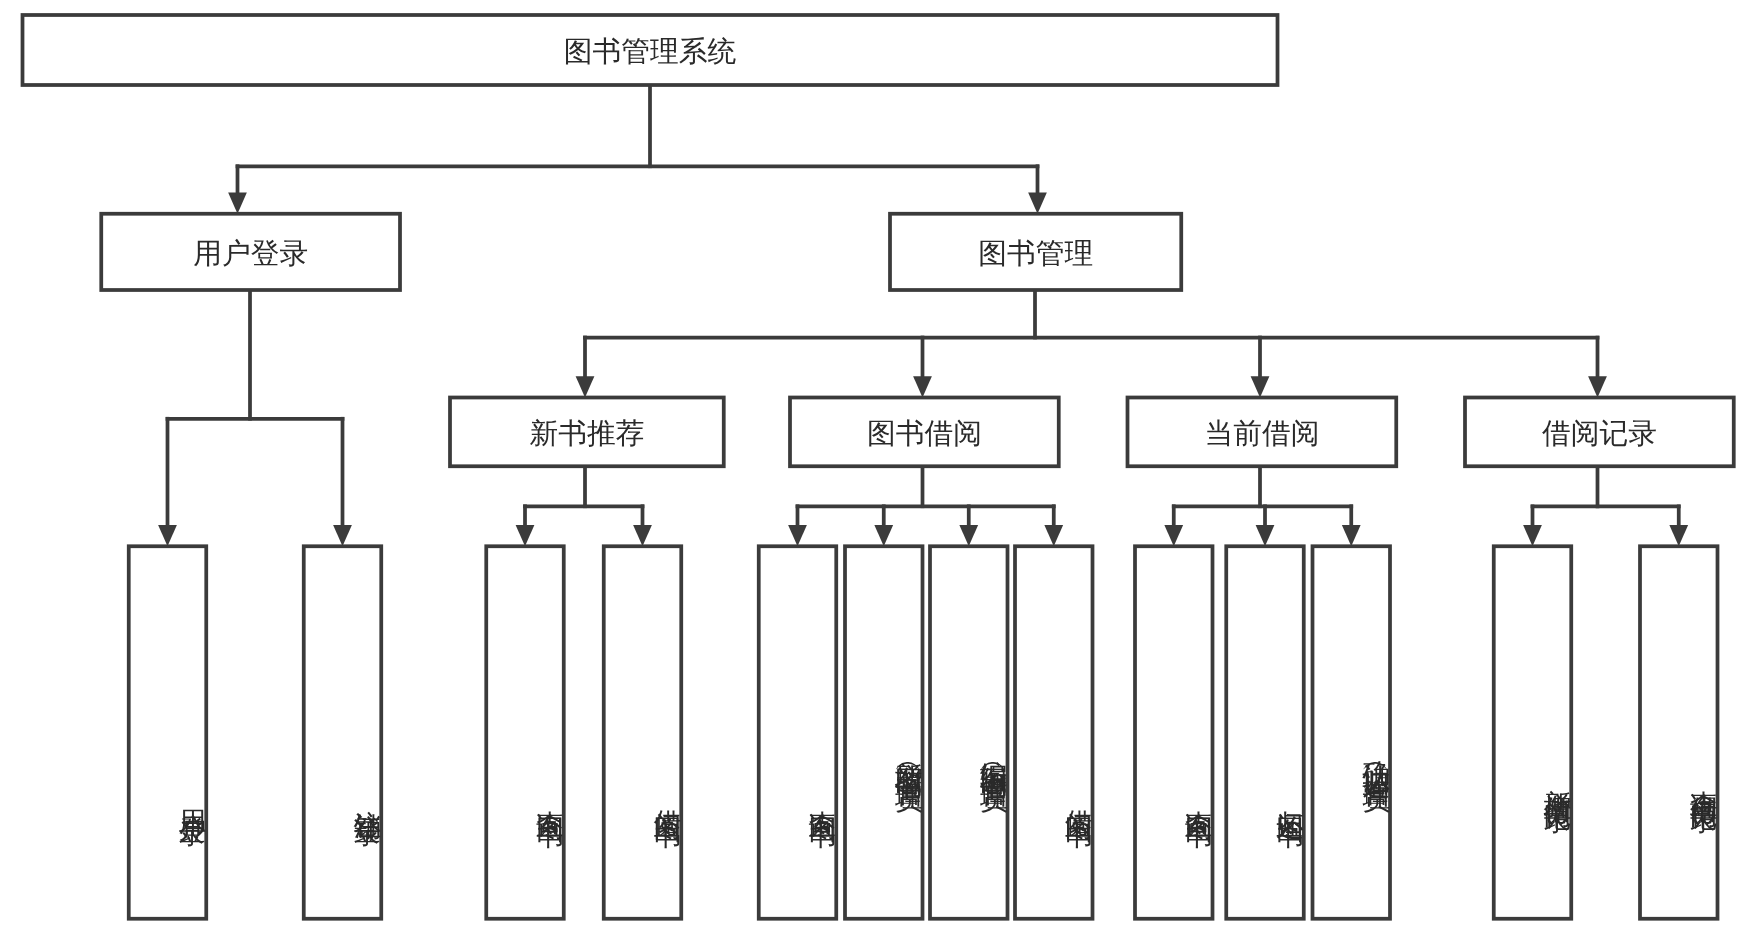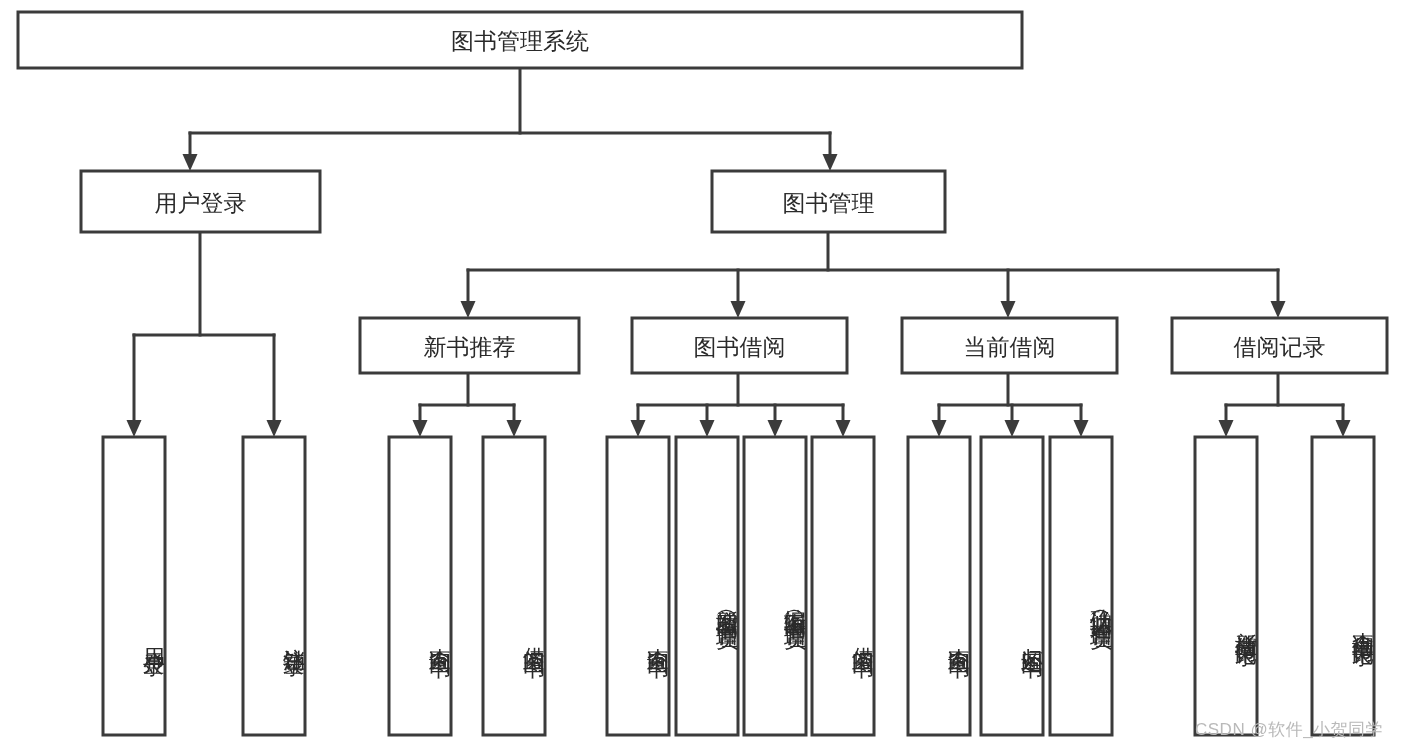--- a/index.html
+++ b/index.html
@@ -173,15 +173,14 @@
       <div class="node-label-v" style="left: 676px; top: 437px; width: 62px; height: 298px; padding-top: 36.5px; box-sizing: border-box;">新增图书（管理员）</div>
       <div class="node-label-v" style="left: 744px; top: 437px; width: 62px; height: 298px; padding-top: 36.5px; box-sizing: border-box;">编辑图书（管理员）</div>
       <div class="node-label-v" style="left: 812px; top: 437px; width: 62px; height: 298px; padding-top: 99px; box-sizing: border-box;">借阅图书</div>
       <div class="node-label-v" style="left: 908px; top: 437px; width: 62px; height: 298px; padding-top: 99px; box-sizing: border-box;">查询图书</div>
       <div class="node-label-v" style="left: 981px; top: 437px; width: 62px; height: 298px; padding-top: 99px; box-sizing: border-box;">归还图书</div>
       <div class="node-label-v" style="left: 1050px; top: 437px; width: 62px; height: 298px; padding-top: 36.5px; box-sizing: border-box;">确认归还（管理员）</div>
       <div class="node-label-v" style="left: 1195px; top: 437px; width: 62px; height: 298px; padding-top: 74px; box-sizing: border-box;">新增借阅记录</div>
       <div class="node-label-v" style="left: 1312px; top: 437px; width: 62px; height: 298px; padding-top: 74px; box-sizing: border-box;">查询借阅记录</div>
     </div>
 
-  <div class="watermark" style="left: 1195px; top: 718px;">CSDN @软件_小贺同学</div>
 
 </div>
 
 </body></html>

